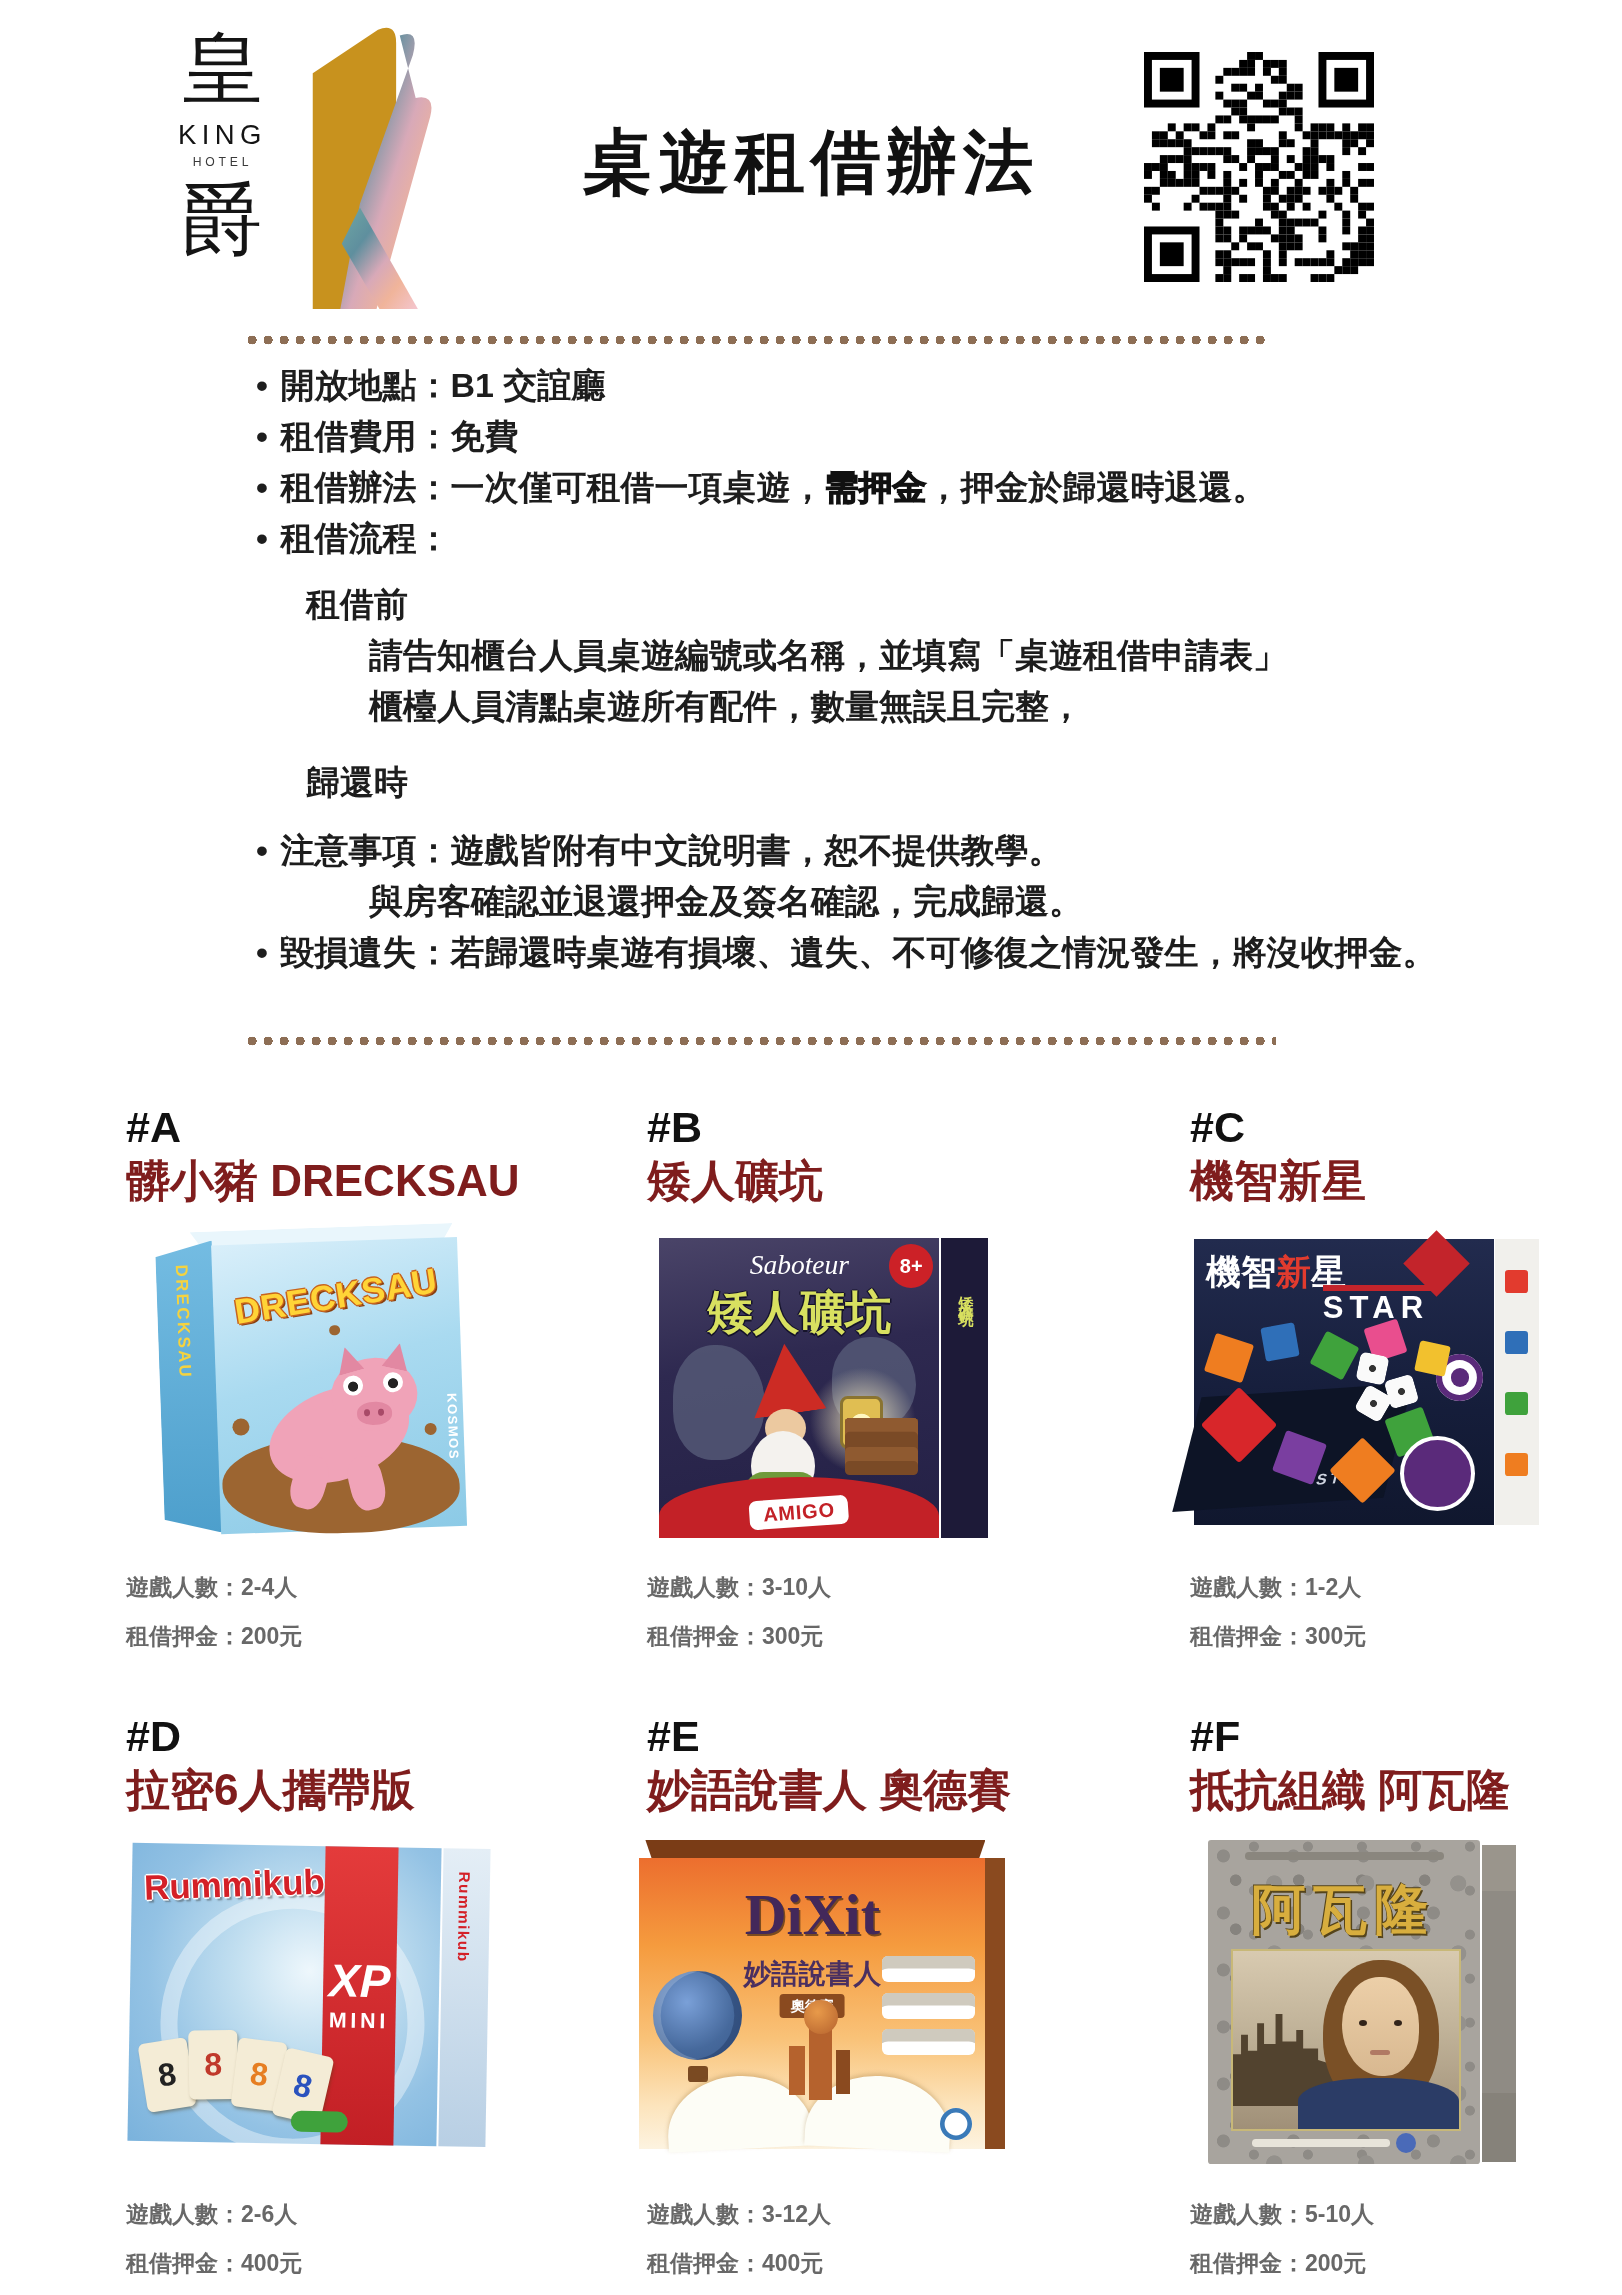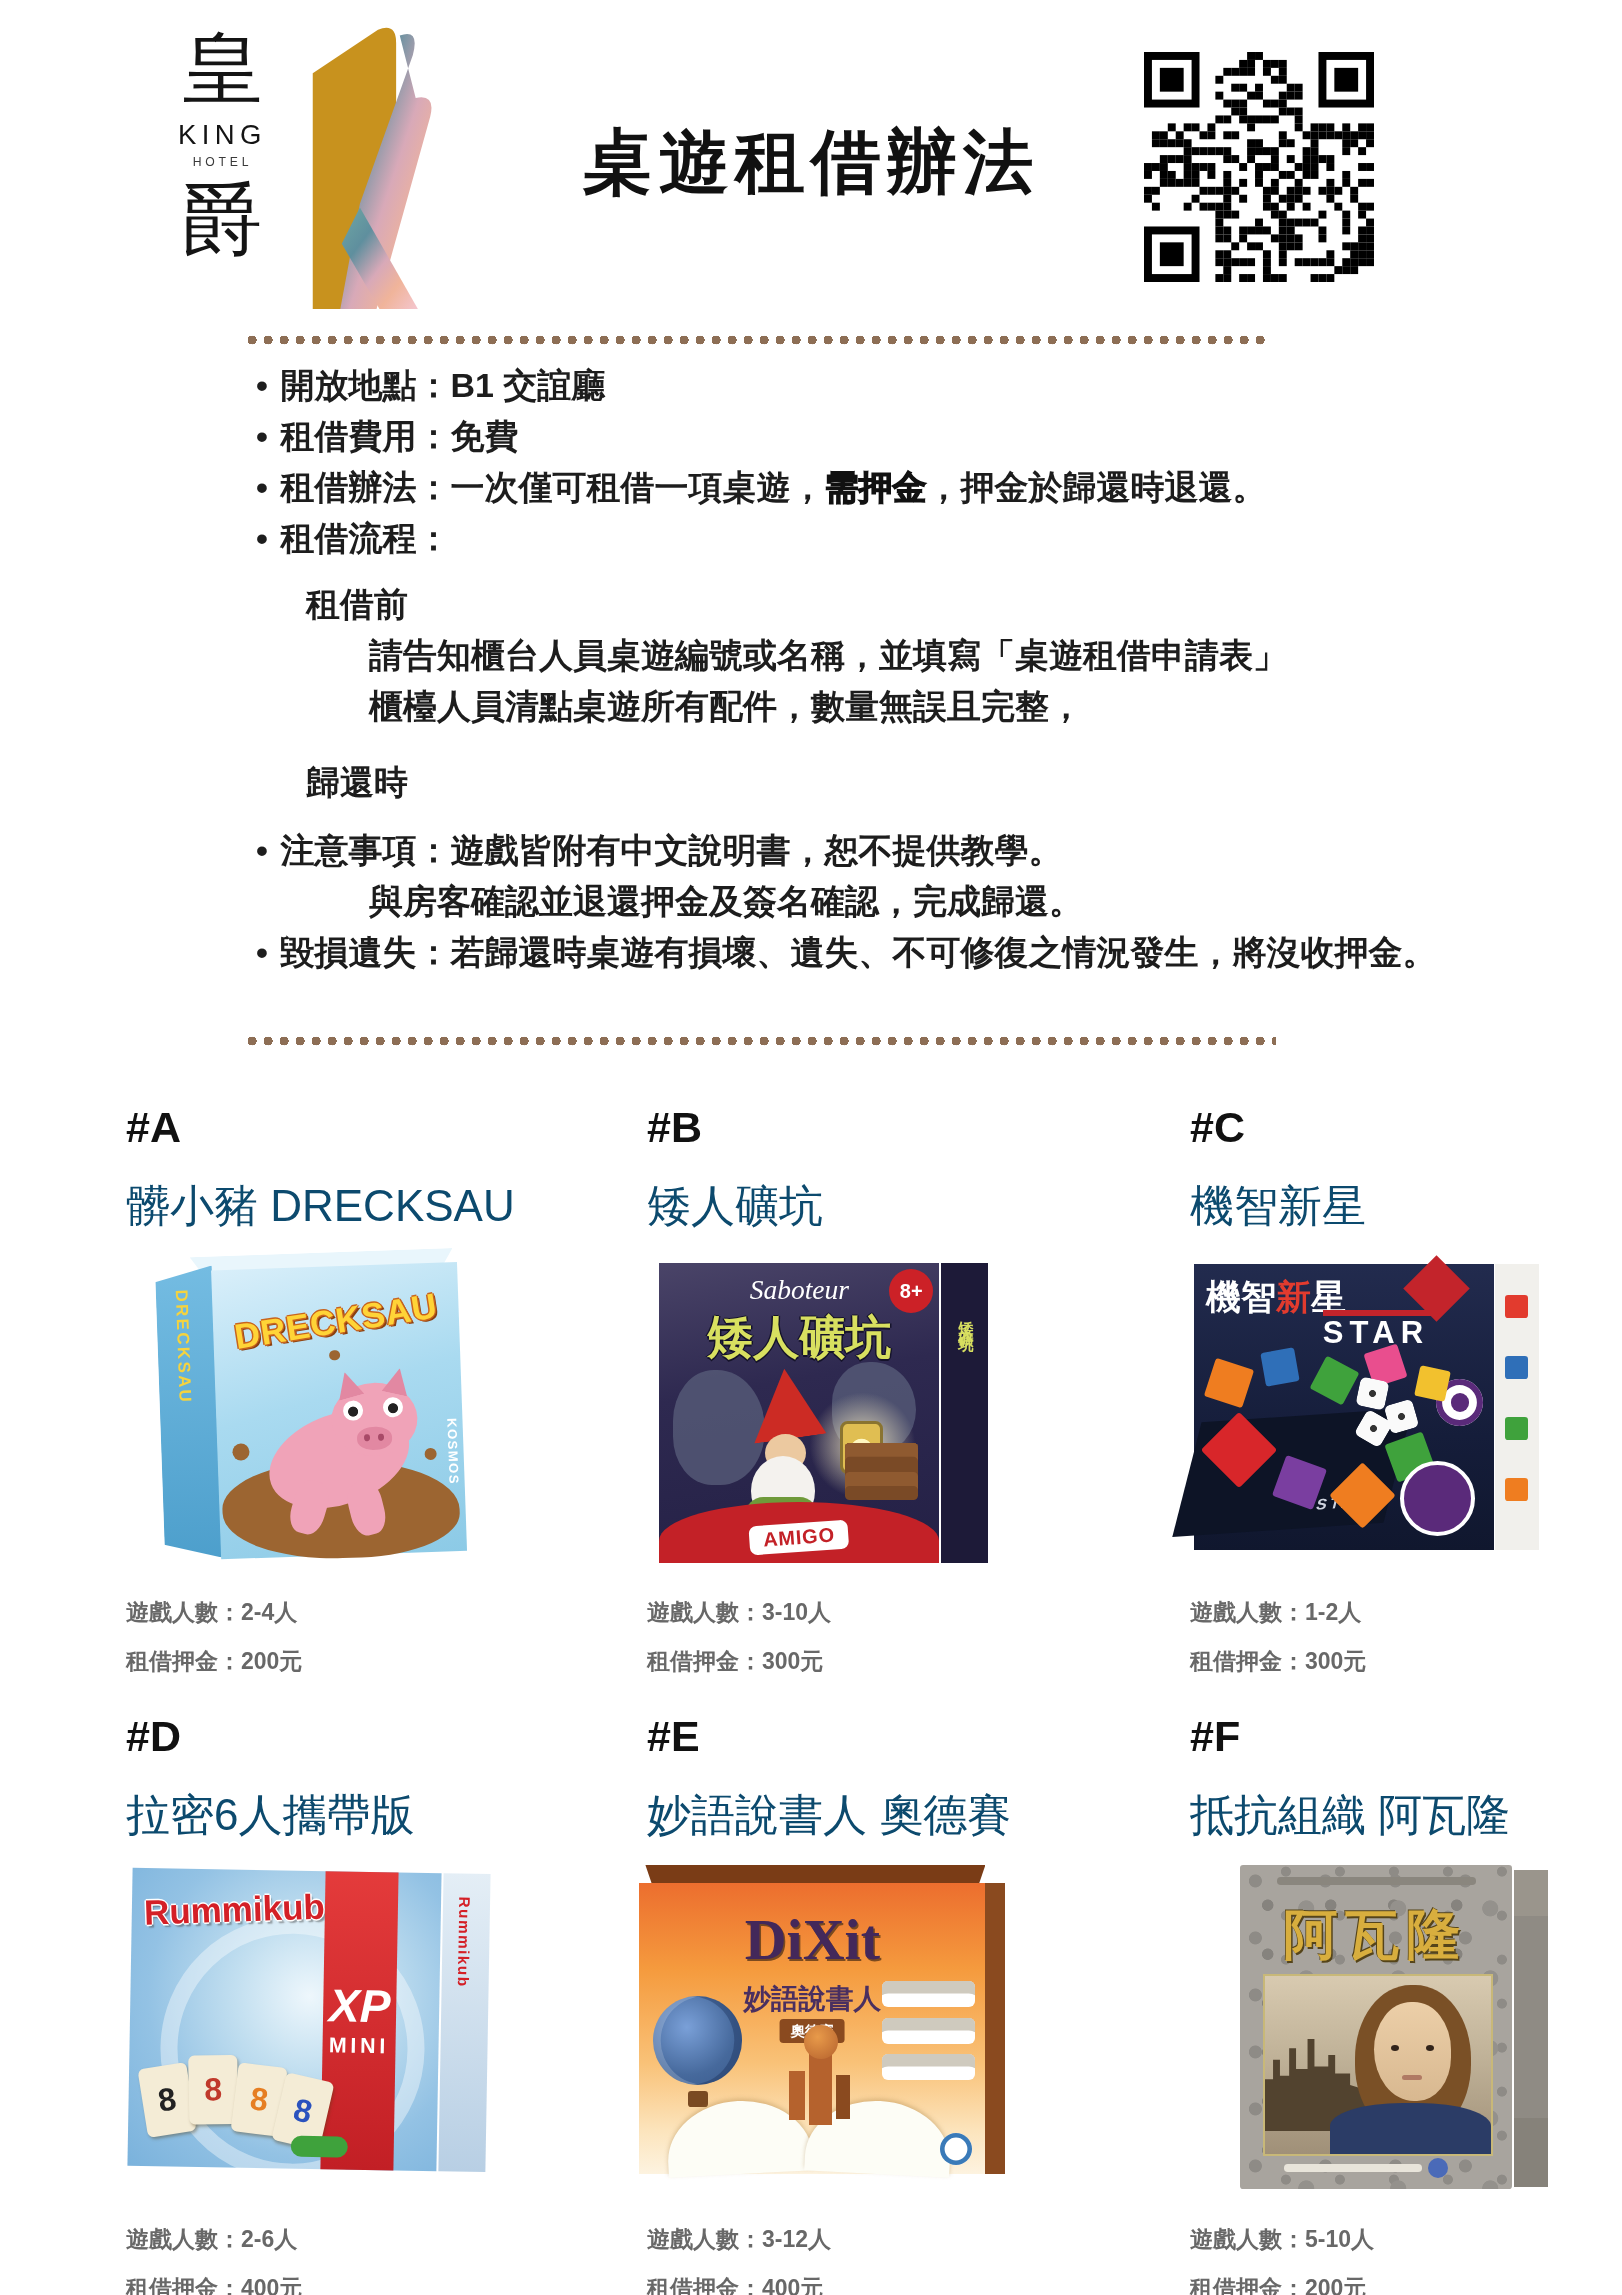--- a/index.html
+++ b/index.html
@@ -33,21 +33,21 @@
   .rhead{margin-left:50px;margin-top:15.3px;}
   .rsub{margin-left:113px;}
   .gap-top{margin-top:24.5px;}
   .gap-top-sm{margin-top:17px;}
 
   
   .card{position:absolute;width:459px;}
   .c1{left:126px;} .c2{left:647px;} .c3{left:1190px;}
   .row1{top:1103px;} .row2{top:1712px;}
   .card-id{font-size:43px;font-weight:700;color:#111;}
-  .card-name{font-size:44px;font-weight:400;color:#0c4a6e;margin-top:25px;white-space:nowrap;}
+  .card-name{font-size:44px;font-weight:700;color:#7f1d1d;margin-top:0;white-space:nowrap;}
   .card-art{position:relative;margin-top:20px;height:306px;}
   .row2 .card-art{height:324px;}
   .card-info{margin-top:26px;font-size:23px;font-weight:700;line-height:49px;
              color:var(--info_gray,#686868);white-space:nowrap;}
 
   
   .art-a{position:absolute;left:23px;top:0;width:329px;height:306px;transform:rotate(-2deg);}
   .a-top{position:absolute;left:46px;top:-3.1px;width:263px;height:26px;background:#e9f6fc;
          clip-path:polygon(7% 100%,0 0,100% 0,94% 100%);}
   .a-spine{position:absolute;left:10.7px;top:6.1px;width:57px;height:292px;
@@ -187,21 +187,21 @@
   .e-tower{position:absolute;background:#b5622d;}
   .e-dome{position:absolute;width:34px;height:34px;border-radius:50%;
           background:radial-gradient(circle at 40% 35%,#e89a4a,#b5622d);}
   .e-pill{position:absolute;right:10.7px;width:93px;height:26px;background:#fff;border-radius:6.1px;
           box-shadow:inset 0 7.7px 0 -4.6px #cfcabe, inset 0 17px 0 -4.6px #cfcabe;}
   .e-logo{position:absolute;bottom:9.2px;right:13.8px;width:32px;height:32px;border-radius:50%;
           background:#fff;box-shadow:inset 0 0 0 4.6px #3a7ab8;}
   .e-side{position:absolute;left:346px;top:18.4px;width:20px;height:291px;background:#8a4a1f;}
 
   
-  .art-f{position:absolute;left:50px;top:0;width:308px;height:252px;}
+  .art-f{position:absolute;left:18px;top:0;width:308px;height:252px;}
   .f-box{position:absolute;left:0;top:0;width:272px;height:324px;border-radius:3.1px;
          background-color:#a8a49e;
          background-image:radial-gradient(circle at 22% 28%,#8e8b86 0 6.1px,transparent 6.9px),
                           radial-gradient(circle at 72% 62%,#94918c 0 7.7px,transparent 8.4px),
                           radial-gradient(circle at 44% 82%,#86837e 0 5.4px,transparent 6.1px),
                           radial-gradient(circle at 85% 15%,#8e8b86 0 4.6px,transparent 5.4px);
          background-size:70px 57px,92px 70px,63px 49px,54px 44px;}
   .f-topline{position:absolute;top:12.2px;left:37px;width:199px;height:7.7px;background:#8a867e;
              border-radius:3.8px;}
   .f-title{position:absolute;top:34px;left:0;width:272px;text-align:center;font-size:54px;

